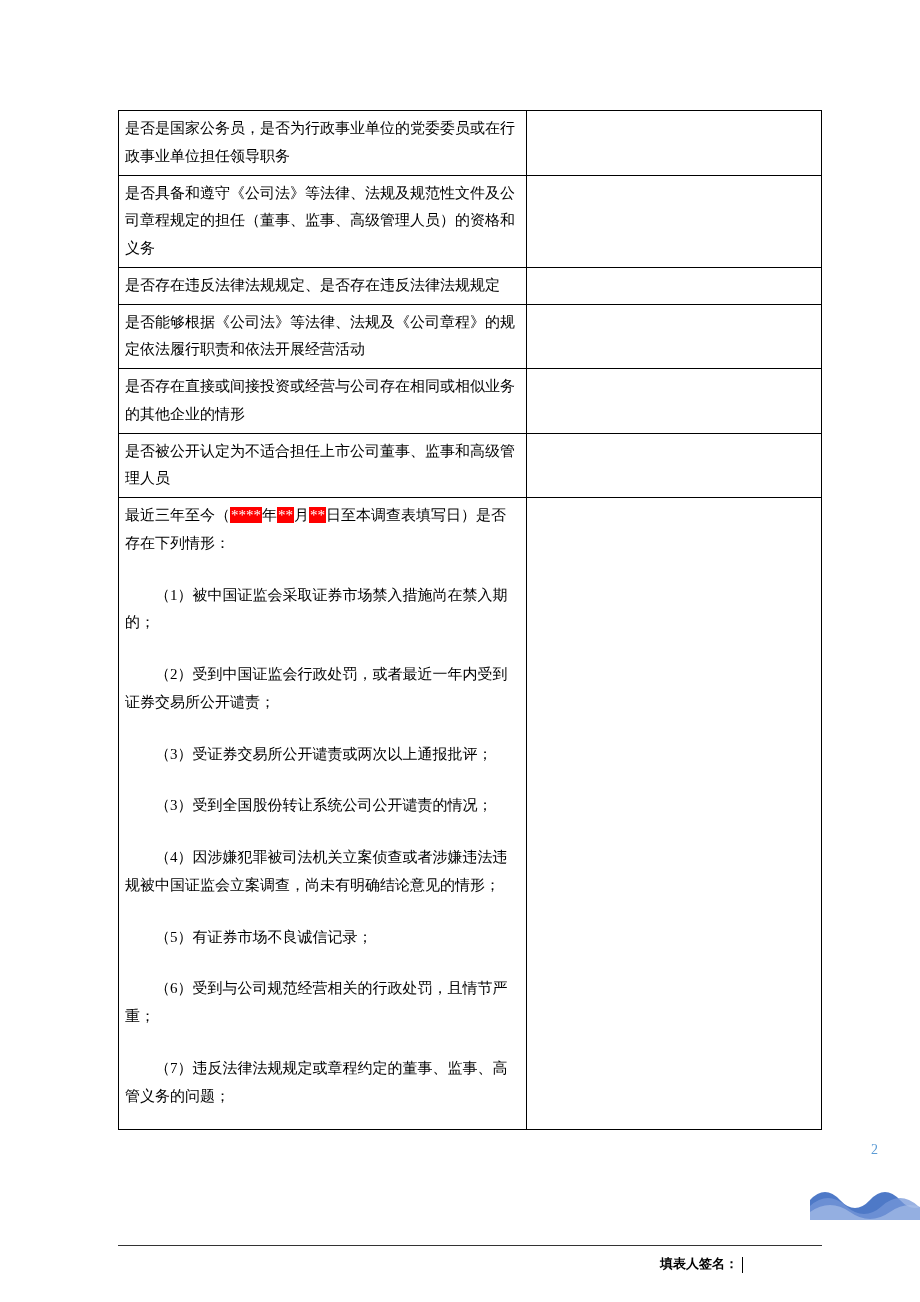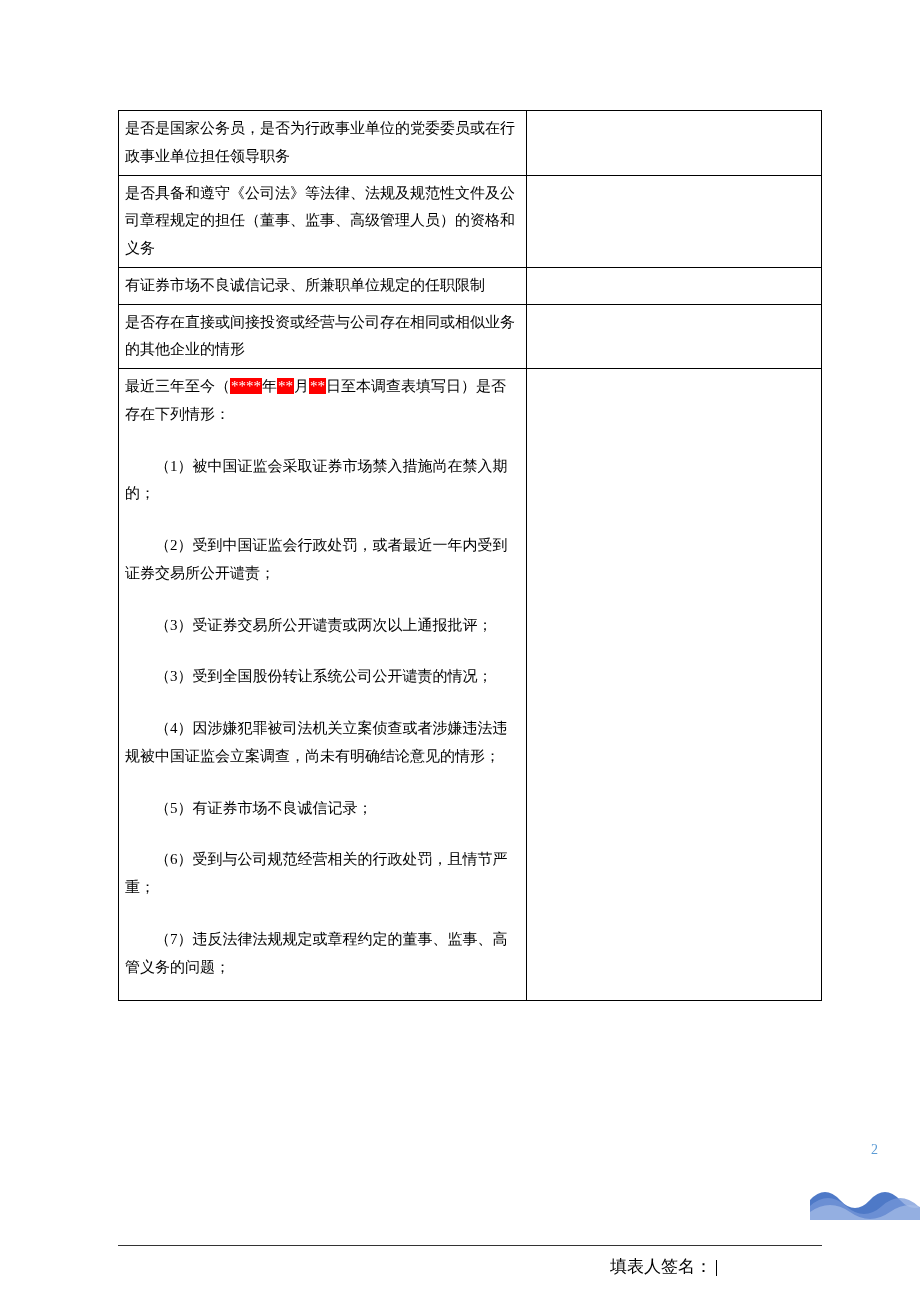--- a/index.html
+++ b/index.html
@@ -74,23 +74,23 @@
       position: absolute;
       left: 118px;
       right: 98px;
       top: 1245px;
       height: 0;
       border-top: 1.5px solid #333;
     }
     .footer-label {
       position: absolute;
       top: 1255px;
-      left: 610px;
-      font-size: 17px;
-      font-weight: normal;
+      left: 660px;
+      font-size: 13px;
+      font-weight: bold;
     }
     .footer-cursor {
       display: inline-block;
       width: 1px;
       height: 16px;
       background: #000;
       vertical-align: middle;
       margin-left: 4px;
     }
   </style>
@@ -102,25 +102,33 @@
     <tbody>
         <tr>
       <td class="left-col">是否是国家公务员，是否为行政事业单位的党委委员或在行政事业单位担任领导职务</td>
       <td class="right-col"></td>
     </tr>
     <tr>
       <td class="left-col">是否具备和遵守《公司法》等法律、法规及规范性文件及公司章程规定的担任（董事、监事、高级管理人员）的资格和义务</td>
       <td class="right-col"></td>
     </tr>
     <tr>
-      <td class="left-col">有证券市场不良诚信记录、所兼职单位规定的任职限制</td>
+      <td class="left-col">是否存在违反法律法规规定、是否存在违反法律法规规定</td>
+      <td class="right-col"></td>
+    </tr>
+    <tr>
+      <td class="left-col">是否能够根据《公司法》等法律、法规及《公司章程》的规定依法履行职责和依法开展经营活动</td>
       <td class="right-col"></td>
     </tr>
     <tr>
       <td class="left-col">是否存在直接或间接投资或经营与公司存在相同或相似业务的其他企业的情形</td>
+      <td class="right-col"></td>
+    </tr>
+    <tr>
+      <td class="left-col">是否被公开认定为不适合担任上市公司董事、监事和高级管理人员</td>
       <td class="right-col"></td>
     </tr>
     <tr>
       <td class="left-col">
         <span class="row10-first">
           <span>最近三年至今（</span><span class="hl">****</span><span>年</span><span class="hl">**</span><span>月</span><span class="hl">**</span><span>日至本调查表填写日）是否存在下列情形：</span>
         </span>
         <div class="para-group">
           <span class="para spaced">（1）被中国证监会采取证券市场禁入措施尚在禁入期的；</span>
           <span class="para spaced">（2）受到中国证监会行政处罚，或者最近一年内受到证券交易所公开谴责；</span>

